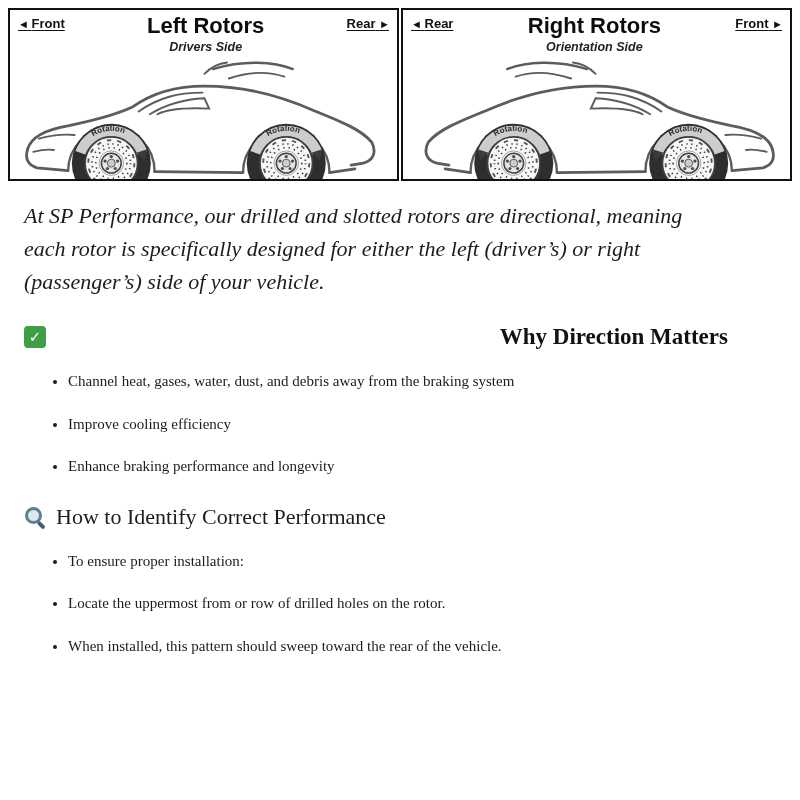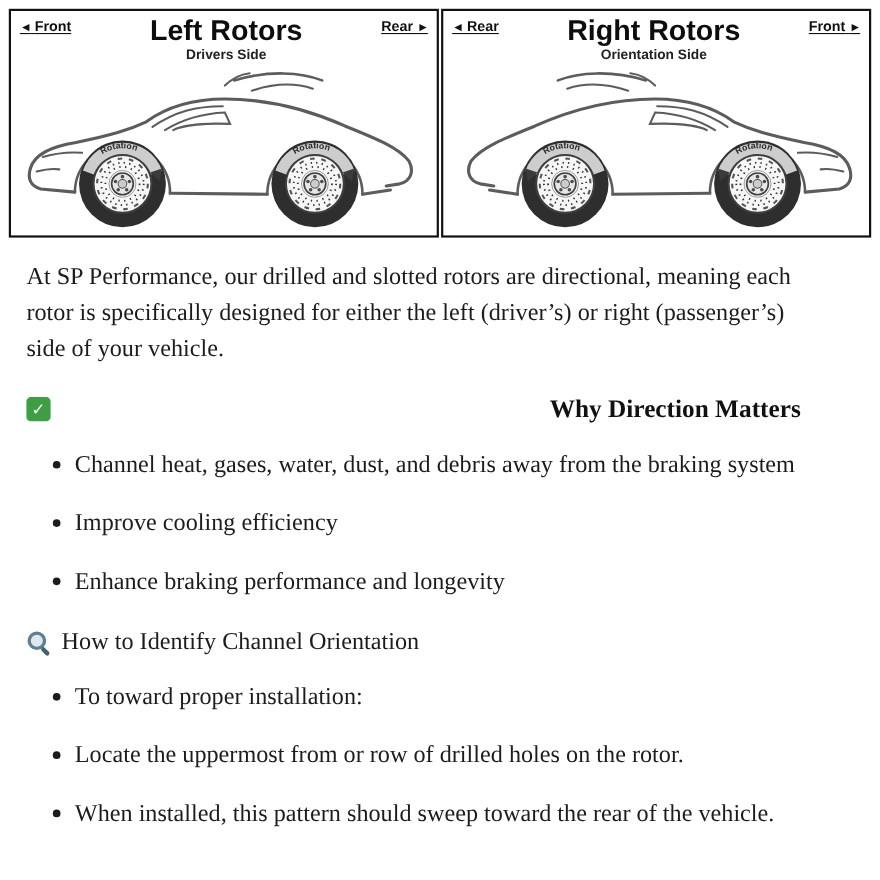--- a/index.html
+++ b/index.html
@@ -5,53 +5,53 @@
   * { box-sizing: border-box; }
   html,body { margin:0; padding:0; background:#ffffff; }
   body {
     width:800px; height:800px; overflow:hidden;
     font-family:"Liberation Serif", serif;
     color:#1c1c1c;
   }
 
   
   .diagram { display:flex; gap:2px; margin:8px 8px 0 8px; }
-  .panel { flex:1; border:2px solid #111; background:#fff; height:208px; overflow:hidden; }
+  .panel { flex:1; border:2px solid #111; background:#fff; height:173px; overflow:hidden; }
   .panel-header { display:grid; grid-template-columns:auto 1fr auto; padding:4px 8px 0 8px; }
   .dir-label {
     font-family:"Liberation Sans", sans-serif;
     font-weight:bold; font-size:13px; color:#111;
     text-decoration:underline; text-underline-offset:2px;
     white-space:nowrap; padding-top:2px;
   }
   .arr { font-size:11px; letter-spacing:-1px; }
   .panel-titles { text-align:center; }
   .panel-title {
     font-family:"Liberation Sans", sans-serif;
-    font-weight:bold; font-size:26px; line-height:1.05; color:#0d0d0d;
+    font-weight:bold; font-size:22px; line-height:1.05; color:#0d0d0d;
   }
   .panel-subtitle {
     font-family:"Liberation Sans", sans-serif;
-    font-weight:bold; font-size:12.5px; color:#222;
+    font-weight:bold; font-style:italic; font-size:12.5px; color:#222;
   }
   .car-svg { display:block; width:100%; height:158px; }
 
   
   .content { max-width:752px; padding:0 24px; }
-  .content p { font-size:22px; line-height:1.5; margin:18px 0 16px 0; max-width:700px; }
+  .content p { font-size:22px; line-height:1.5; margin:18px 0 16px 0; max-width:700px;font-style:italic; }
   h2.sec {
     font-size:23px; font-weight:bold; margin:26px 0 6px 0; color:#111;
     display:flex; align-items:center;justify-content:space-between;
   }
   h3.sec {
     font-size:22px; font-weight:normal; margin:26px 0 10px 0; color:#1c1c1c;
     display:flex; align-items:center;
   }
   ul { margin:6px 0 4px 0; padding-left:44px; max-width:700px; }
-  li { font-size:22px; line-height:1.5; margin:20px 0; max-width:658px; }
+  li { font-size:15px; line-height:1.5; margin:20px 0; max-width:658px; }
 
   
   .check-icon{display:inline-flex;width:22px;height:22px;background:#3d9e43;border-radius:4px;
     align-items:center;justify-content:center;margin-right:10px;flex:0 0 auto;}
   .check-icon::before{content:"✓";font-family:"DejaVu Sans",sans-serif;color:#fff;font-size:15px;font-weight:bold;line-height:1;}
 
   
   .mag-icon{display:inline-block;width:23px;height:23px;position:relative;margin-right:9px;flex:0 0 auto;}
   .mag-icon::before{content:"";position:absolute;left:1px;top:2px;width:11px;height:11px;
     border:3px solid #5d7f91;border-radius:50%;background:#dce8ee;}
@@ -166,22 +166,22 @@
 
 
   <ul>
     <li>Channel heat, gases, water, dust, and debris away from the braking system</li>
     <li>Improve cooling efficiency</li>
     <li>Enhance braking performance and longevity</li>
   </ul>
 
   <h3 class="sec">
     <span class="mag-icon"></span>
-    <span>How to Identify Channel Orientation</span>
+    <span>How to Identify Correct Performance</span>
   </h3>
 
   <ul>
-    <li>To toward proper installation:</li>
+    <li>To ensure proper installation:</li>
     <li>Locate the uppermost from or row of drilled holes on the rotor.</li>
     <li>When installed, this pattern should sweep toward the rear of the vehicle.</li>
   </ul>
 
 </div>
 
 </body></html>

